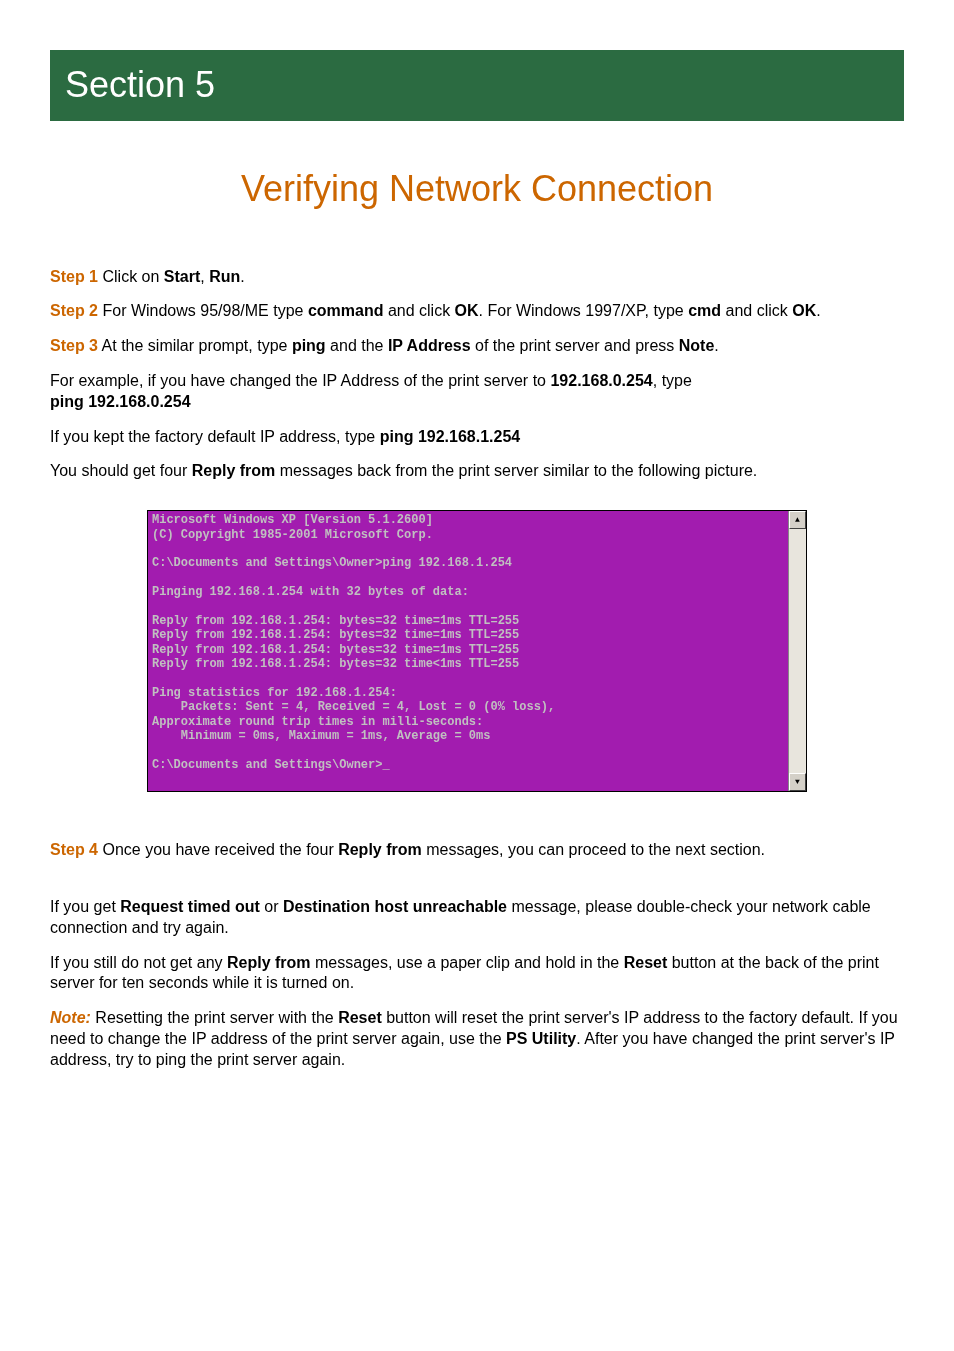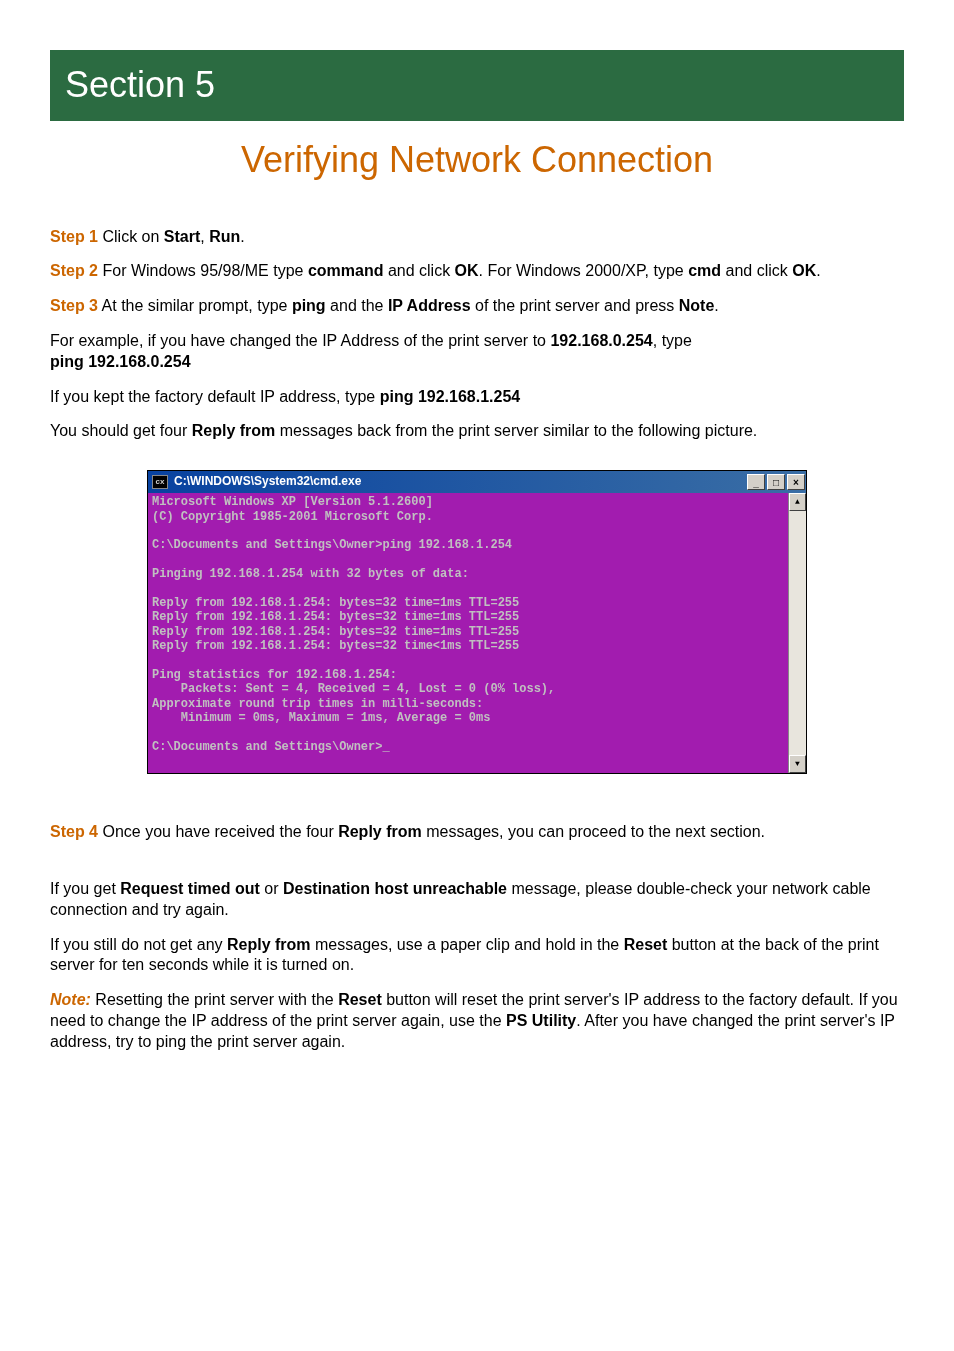--- a/index.html
+++ b/index.html
@@ -14,28 +14,28 @@
       font-size: 16px;
       line-height: 1.3;
       color: #000;
     }
     .section-banner {
       background: #2b6b41;
       color: #fff;
       font-size: 36px;
       font-weight: normal;
       padding: 12px 15px;
-      margin-bottom: 16px;
+      margin-bottom: 45px;
     }
     .page-title {
       color: #cc6600;
       font-size: 36px;
       font-weight: normal;
       text-align: center;
-      margin-bottom: 43px;
+      margin-bottom: 54px;
     }
     .step-label {
       color: #cc6600;
       font-weight: bold;
     }
     p {
       margin-bottom: 14px;
     }
     .cmd-window {
       width: 660px;
@@ -141,50 +141,41 @@
 
 <div class="section-banner">Section 5</div>
 
 <h1 class="page-title">Verifying Network Connection</h1>
 
 <p>
   <span class="step-label">Step 1</span><span> Click on </span><b>Start</b><span>, </span><b>Run</b><span>.</span>
 </p>
 
 <p>
-  <span class="step-label">Step 2</span><span> For Windows 95/98/ME type </span><b>command</b><span> and click </span><b>OK</b><span>. For Windows 2000/XP, type </span><b>cmd</b><span> and click </span><b>OK</b><span>.</span>
+  <span class="step-label">Step 2</span><span> For Windows 95/98/ME type </span><b>command</b><span> and click </span><b>OK</b><span>. For Windows 1997/XP, type </span><b>cmd</b><span> and click </span><b>OK</b><span>.</span>
 </p>
 
 <p>
   <span class="step-label">Step 3</span><span> At the similar prompt, type </span><b>ping</b><span> and the </span><b>IP Address</b><span> of the print server and press </span><b>Note</b><span>.</span>
 </p>
 
 <p>
   <span>For example, if you have changed the IP Address of the print server to </span><b>192.168.0.254</b><span>, type</span><br>
   <b>ping 192.168.0.254</b>
 </p>
 
 <p>
   <span>If you kept the factory default IP address, type </span><b>ping 192.168.1.254</b>
 </p>
 
 <p>
   <span>You should get four </span><b>Reply from</b><span> messages back from the print server similar to the following picture.</span>
 </p>
 
 <div class="cmd-window">
-  <div class="cmd-titlebar">
-    <span class="cmd-icon">cx</span>
-    <span class="cmd-title-text">C:\WINDOWS\System32\cmd.exe</span>
-    <div class="cmd-controls">
-      <div class="cmd-btn">_</div>
-      <div class="cmd-btn">□</div>
-      <div class="cmd-btn close">×</div>
-    </div>
-  </div>
   <div class="cmd-body-wrap">
     <div class="cmd-body">Microsoft Windows XP [Version 5.1.2600]
 (C) Copyright 1985-2001 Microsoft Corp.
 
 C:\Documents and Settings\Owner&gt;ping 192.168.1.254
 
 Pinging 192.168.1.254 with 32 bytes of data:
 
 Reply from 192.168.1.254: bytes=32 time=1ms TTL=255
 Reply from 192.168.1.254: bytes=32 time=1ms TTL=255

